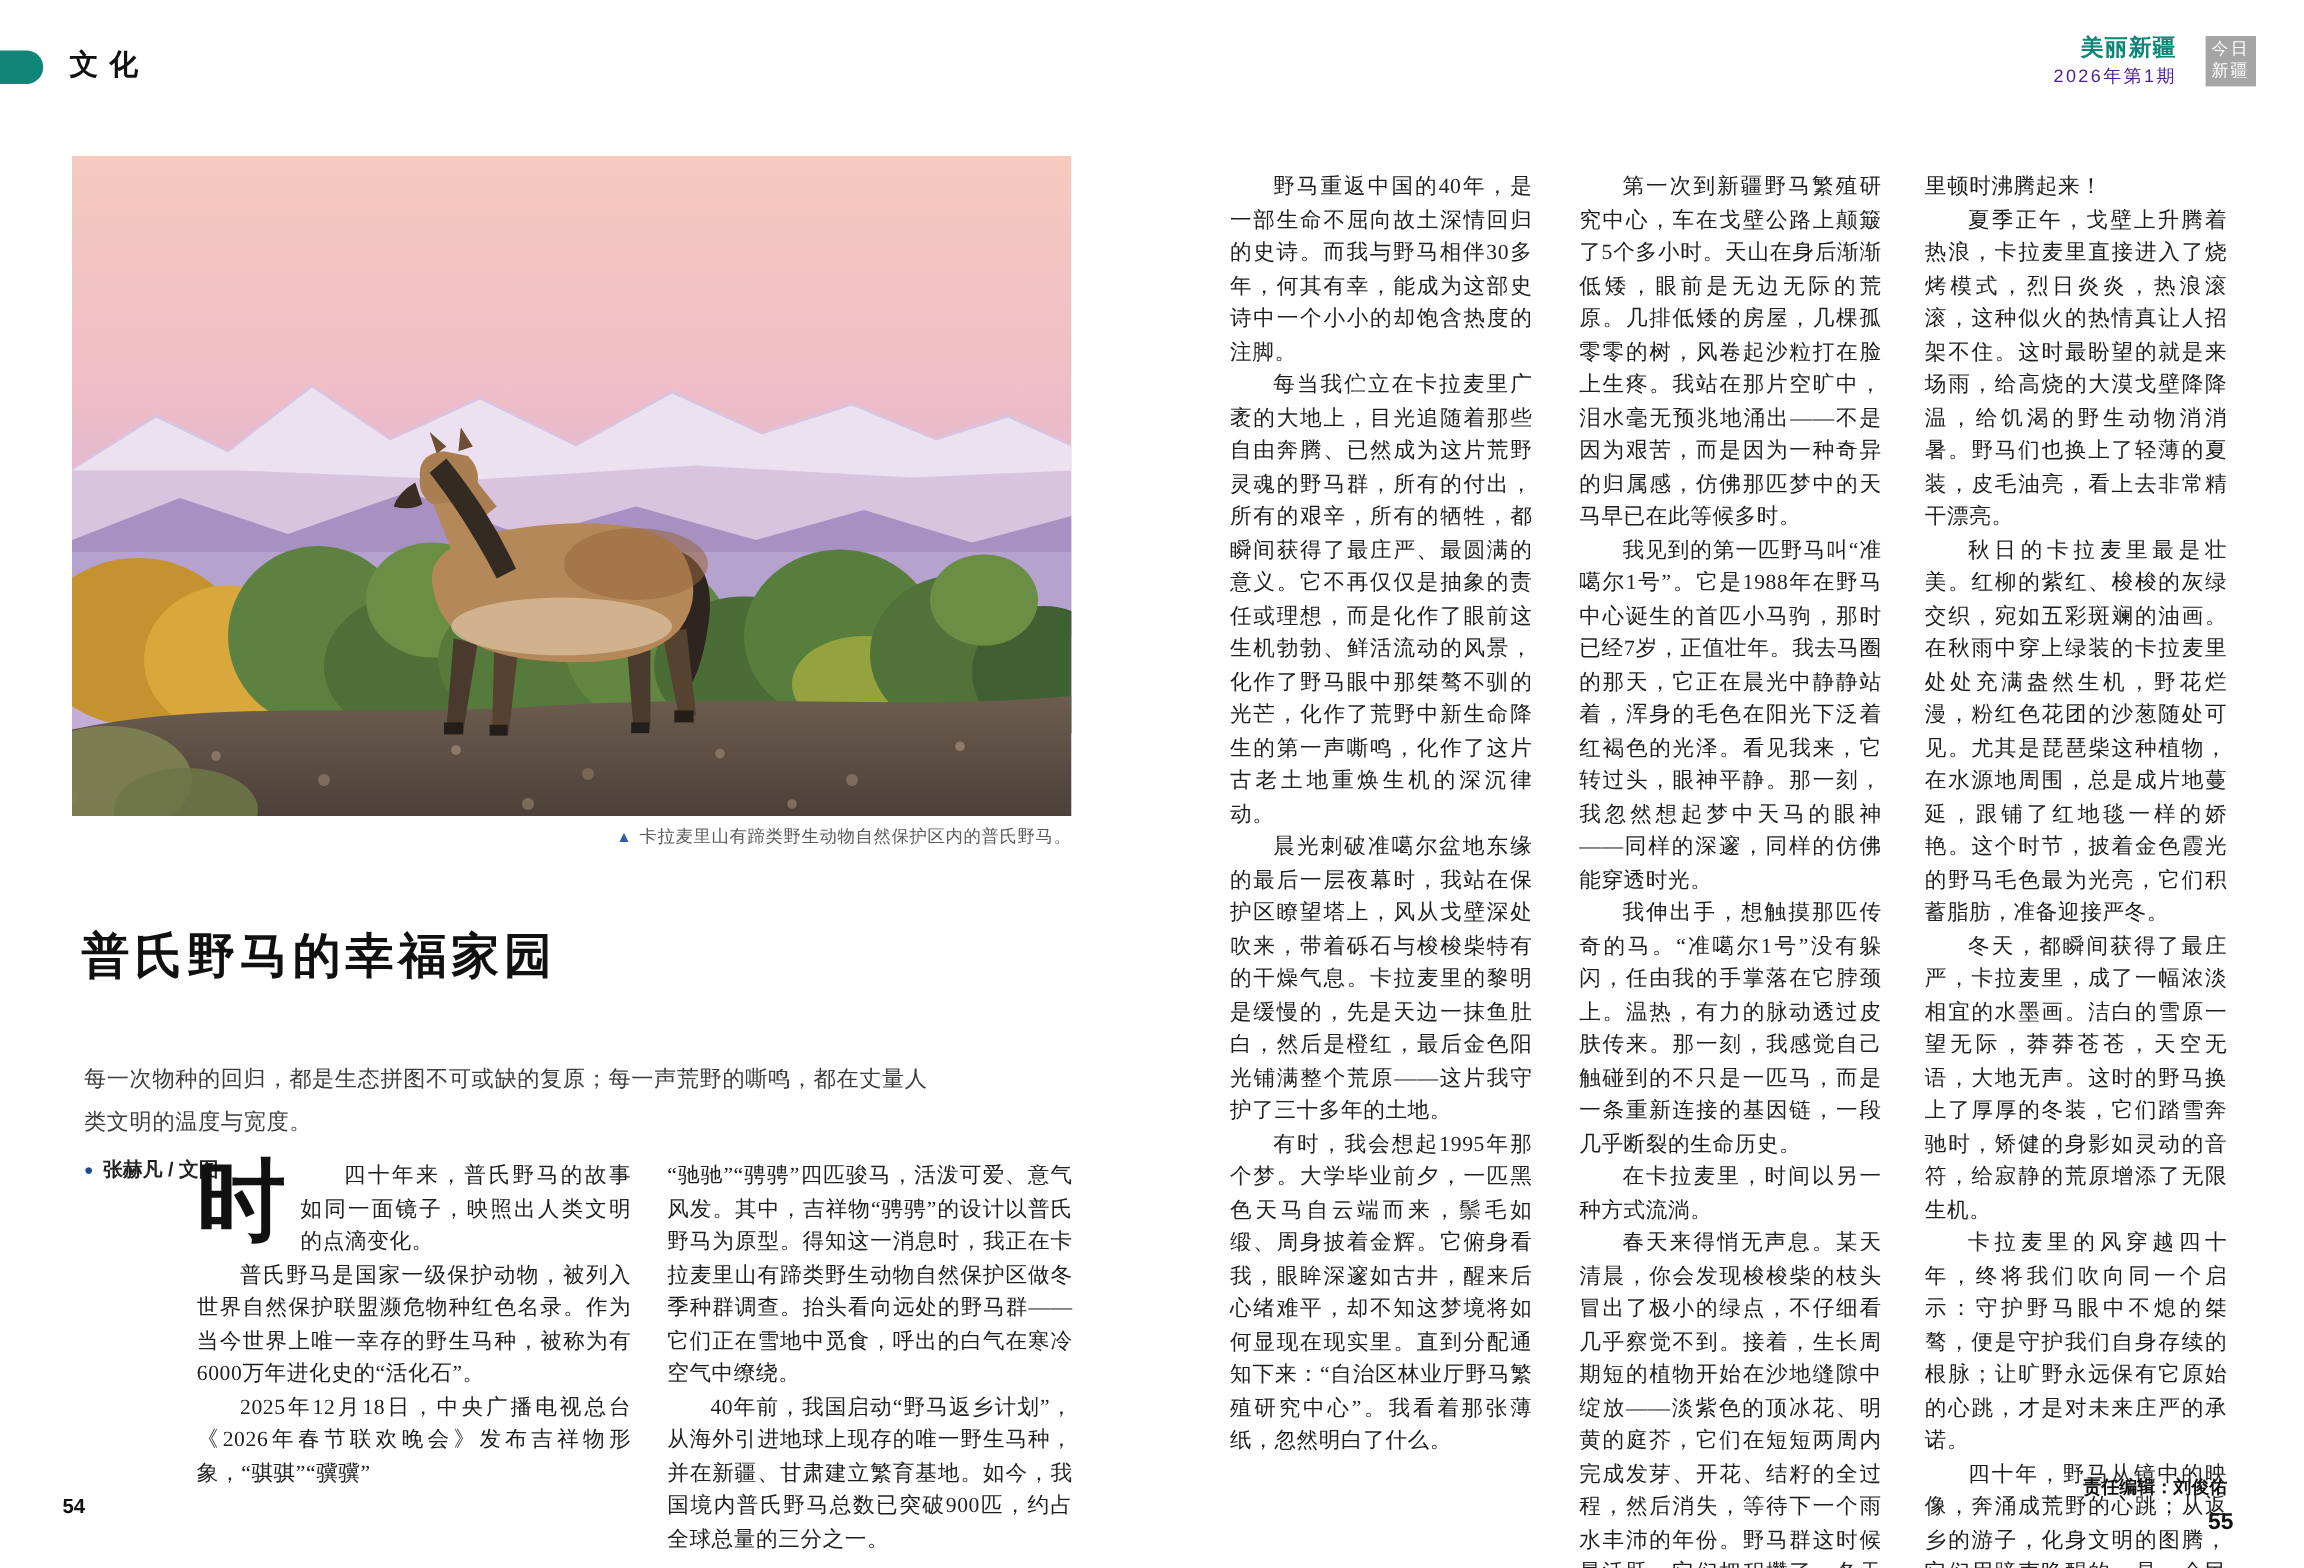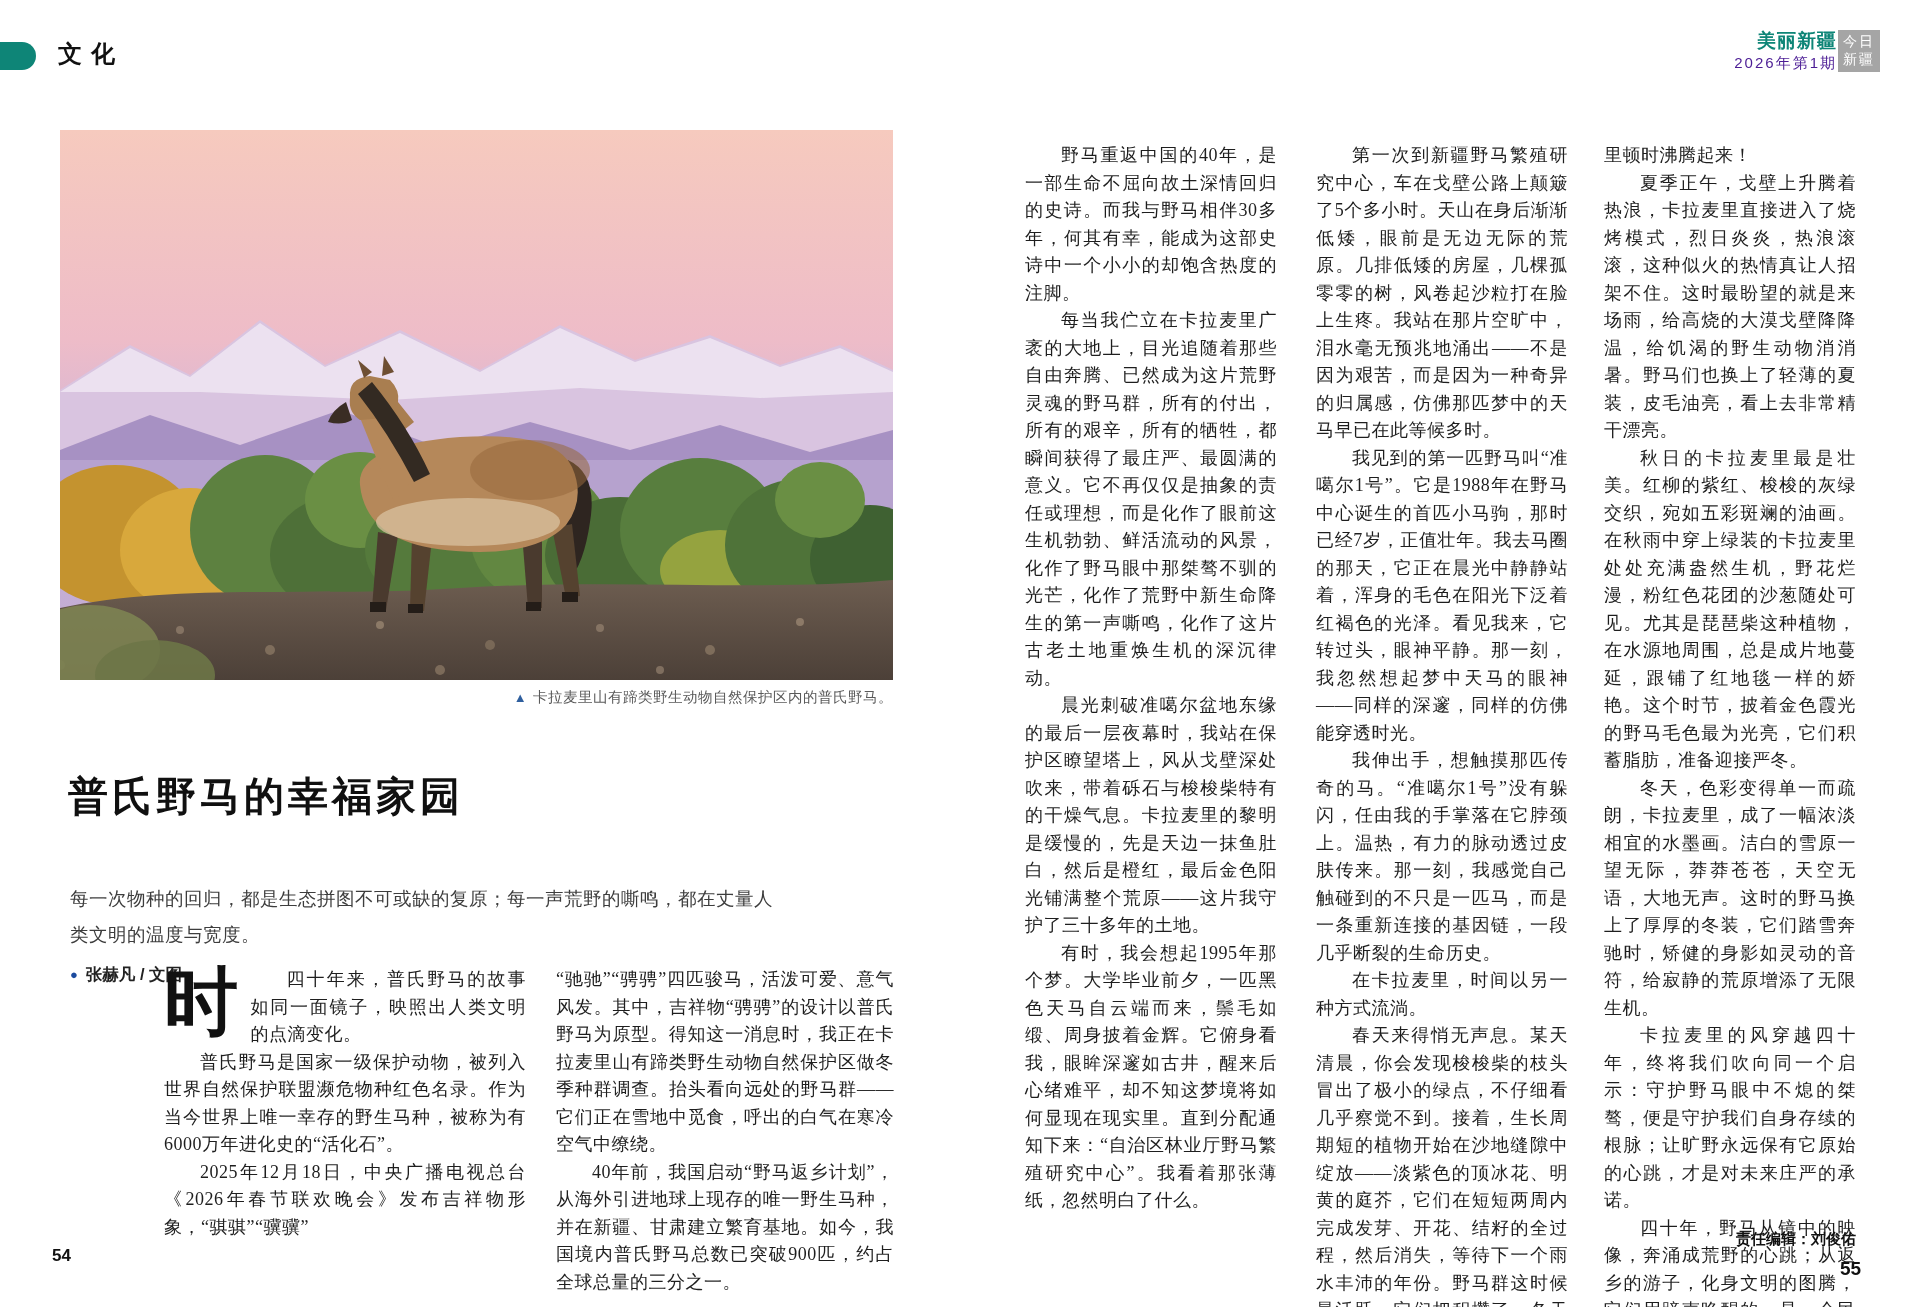--- a/index.html
+++ b/index.html
@@ -11,21 +11,21 @@
   
   .section-tab{
     position:absolute;left:0;top:42px;width:36px;height:28px;
     background:#0e8577;border-radius:0 14px 14px 0;
   }
   .section-label{
     position:absolute;left:58px;top:38px;
     font-family:"Liberation Serif","DejaVu Serif",serif;
     font-size:24px;font-weight:700;letter-spacing:9px;color:#111;
   }
-  .masthead{position:absolute;right:40px;top:30px;display:flex;align-items:center;gap:1px;}
+  .masthead{position:absolute;right:40px;top:30px;display:flex;align-items:center;gap:24px;}
   .masthead-text{text-align:right;}
   .magazine-name{color:#0e8577;font-size:19px;font-weight:700;letter-spacing:1px;line-height:1.15;}
   .magazine-issue{color:#4c1d95;font-size:15px;letter-spacing:2px;margin-top:2px;text-align:center;}
   .corner-box{
     width:42px;height:42px;background:#a5a5a5;color:#fff;
     font-family:"Liberation Serif","DejaVu Serif",serif;
     font-size:14px;line-height:1.3;text-align:center;
     display:flex;flex-direction:column;justify-content:center;letter-spacing:2px;
   }
   
@@ -200,20 +200,20 @@
   <p class="indent">第一次到新疆野马繁殖研究中心，车在戈壁公路上颠簸了5个多小时。天山在身后渐渐低矮，眼前是无边无际的荒原。几排低矮的房屋，几棵孤零零的树，风卷起沙粒打在脸上生疼。我站在那片空旷中，泪水毫无预兆地涌出——不是因为艰苦，而是因为一种奇异的归属感，仿佛那匹梦中的天马早已在此等候多时。</p>
   <p class="indent">我见到的第一匹野马叫“准噶尔1号”。它是1988年在野马中心诞生的首匹小马驹，那时已经7岁，正值壮年。我去马圈的那天，它正在晨光中静静站着，浑身的毛色在阳光下泛着红褐色的光泽。看见我来，它转过头，眼神平静。那一刻，我忽然想起梦中天马的眼神——同样的深邃，同样的仿佛能穿透时光。</p>
   <p class="indent">我伸出手，想触摸那匹传奇的马。“准噶尔1号”没有躲闪，任由我的手掌落在它脖颈上。温热，有力的脉动透过皮肤传来。那一刻，我感觉自己触碰到的不只是一匹马，而是一条重新连接的基因链，一段几乎断裂的生命历史。</p>
   <p class="indent">在卡拉麦里，时间以另一种方式流淌。</p>
   <p class="indent">春天来得悄无声息。某天清晨，你会发现梭梭柴的枝头冒出了极小的绿点，不仔细看几乎察觉不到。接着，生长周期短的植物开始在沙地缝隙中绽放——淡紫色的顶冰花、明黄的庭芥，它们在短短两周内完成发芽、开花、结籽的全过程，然后消失，等待下一个雨水丰沛的年份。野马群这时候最活跃，它们把积攒了一冬天的热情充分释放出来，恣意撒欢，沉寂了一冬的卡拉麦</p>
 </div>
 <div class="bodycol col-3">
   <p>里顿时沸腾起来！</p>
   <p class="indent">夏季正午，戈壁上升腾着热浪，卡拉麦里直接进入了烧烤模式，烈日炎炎，热浪滚滚，这种似火的热情真让人招架不住。这时最盼望的就是来场雨，给高烧的大漠戈壁降降温，给饥渴的野生动物消消暑。野马们也换上了轻薄的夏装，皮毛油亮，看上去非常精干漂亮。</p>
   <p class="indent">秋日的卡拉麦里最是壮美。红柳的紫红、梭梭的灰绿交织，宛如五彩斑斓的油画。在秋雨中穿上绿装的卡拉麦里处处充满盎然生机，野花烂漫，粉红色花团的沙葱随处可见。尤其是琵琶柴这种植物，在水源地周围，总是成片地蔓延，跟铺了红地毯一样的娇艳。这个时节，披着金色霞光的野马毛色最为光亮，它们积蓄脂肪，准备迎接严冬。</p>
-  <p class="indent">冬天，色彩变得单一而疏朗，卡拉麦里，成了一幅浓淡相宜的水墨画。洁白的雪原一望无际，莽莽苍苍，天空无语，大地无声。这时的野马换上了厚厚的冬装，它们踏雪奔驰时，矫健的身影如灵动的音符，给寂静的荒原增添了无限生机。</p>
+  <p class="indent">冬天，都瞬间获得了最庄严，卡拉麦里，成了一幅浓淡相宜的水墨画。洁白的雪原一望无际，莽莽苍苍，天空无语，大地无声。这时的野马换上了厚厚的冬装，它们踏雪奔驰时，矫健的身影如灵动的音符，给寂静的荒原增添了无限生机。</p>
   <p class="indent">卡拉麦里的风穿越四十年，终将我们吹向同一个启示：守护野马眼中不熄的桀骜，便是守护我们自身存续的根脉；让旷野永远保有它原始的心跳，才是对未来庄严的承诺。</p>
   <p class="indent"><span>四十年，野马从镜中的映像，奔涌成荒野的心跳；从返乡的游子，化身文明的图腾，它们用蹄声唤醒的，是一个民族对自然契约的重新认知：每一次物种的回归，都是生态拼图不可或缺的复原；每一声荒野的嘶鸣，都在丈量人类文明的温度与宽度。</span></p>
 </div>
 
 <div class="editor-note">责任编辑：刘俊佑</div>
 <div class="page-num pn-54">54</div>
 <div class="page-num pn-55">55</div>
 
 </body></html>

